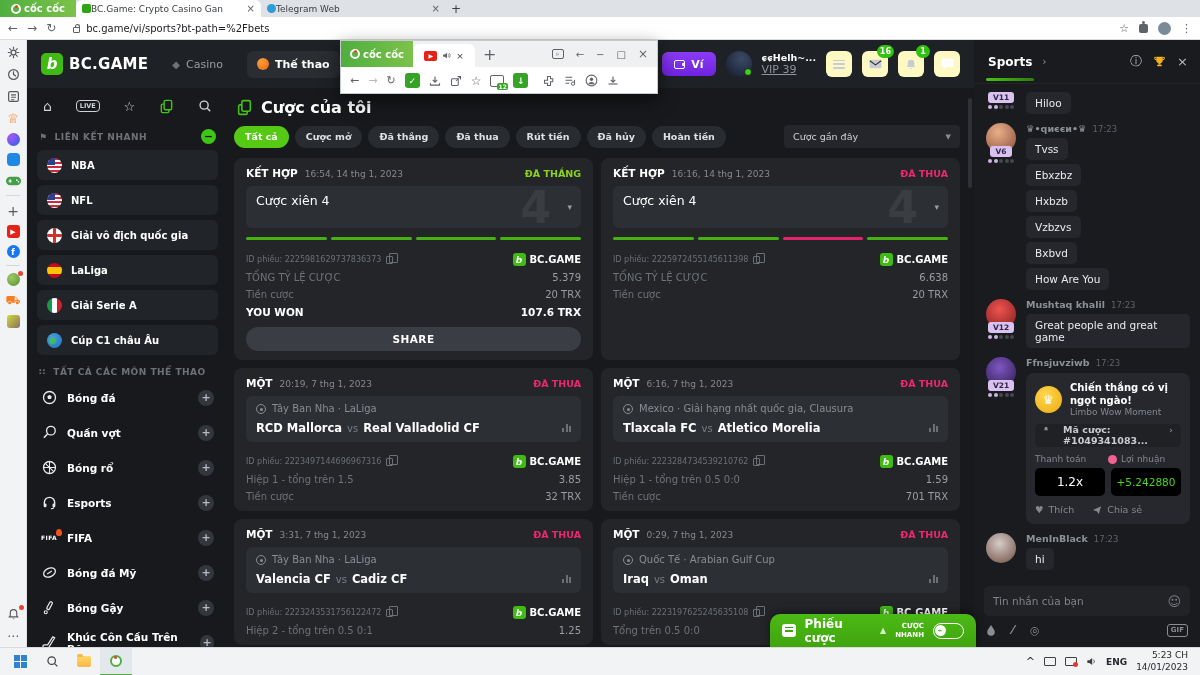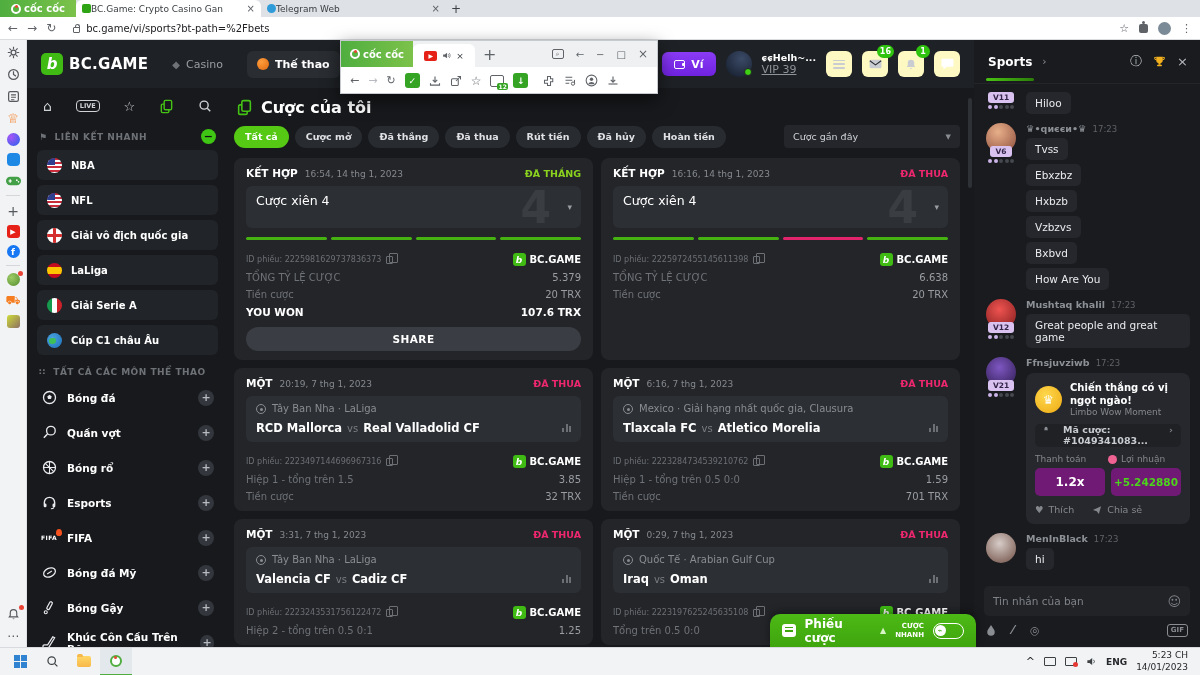--- a/index.html
+++ b/index.html
@@ -165,21 +165,21 @@
   .wc-top{display:flex;gap:8px;align-items:center;}
   .medal{width:27px;height:27px;border-radius:50%;background:radial-gradient(circle at 40% 35%,#ffd84d,#eda912);display:flex;align-items:center;justify-content:center;color:#fff;font-size:12px;flex:none;}
   .wc-title{color:#fff;font-size:10px;font-weight:800;line-height:1.25;}
   .wc-sub{color:#84878c;font-size:9px;}
   .wc-pill{margin-top:7px;background:#1f2125;border-radius:5px;height:23px;display:flex;align-items:flex-start;gap:14px;padding:0 8px;color:#c9ccd1;font-size:9.5px;font-weight:bold;}
   .wc-pill .chev{margin-left:auto;color:#7a7d82;}
   .wc-labels{display:flex;margin-top:7px;color:#84878c;font-size:9px;}
   .wc-labels div{flex:1;display:flex;align-items:center;gap:4px;}
   .pig{width:9px;height:9px;border-radius:50%;background:#f06292;}
   .wc-vals{display:flex;gap:6px;margin-top:4px;}
-  .wc-vals div{flex:1;background:#701a75;border-radius:5px;height:28px;display:flex;align-items:center;justify-content:center;font-weight:700;}
+  .wc-vals div{flex:1;background:#000000;border-radius:5px;height:28px;display:flex;align-items:center;justify-content:center;font-weight:400;}
   .wc-mult{color:#fff;font-size:12px;}
   .wc-profit{color:#4cd41c;font-size:10.5px;}
   .wc-foot{display:flex;gap:18px;margin-top:8px;color:#84878c;font-size:9.5px;align-items:center;}
   .wc-foot span{display:flex;align-items:center;gap:5px;}
   .chat-input-wrap{flex:none;padding:6px 10px 6px;text-align:right;}
   .chat-input{height:30px;background:#212327;border-radius:5px;display:flex;align-items:center;padding:0 9px;color:#7f8287;font-size:10.5px;}
   .chat-input .smile{margin-left:auto;font-size:13px;}
   .chat-tools{display:flex;align-items:center;gap:16px;padding:7px 2px 4px;color:#8a8d92;}
   .gifbox{margin-left:auto;border:1.4px solid #8a8d92;border-radius:3px;font-size:7px;font-weight:800;padding:1.5px 3px;}
   

